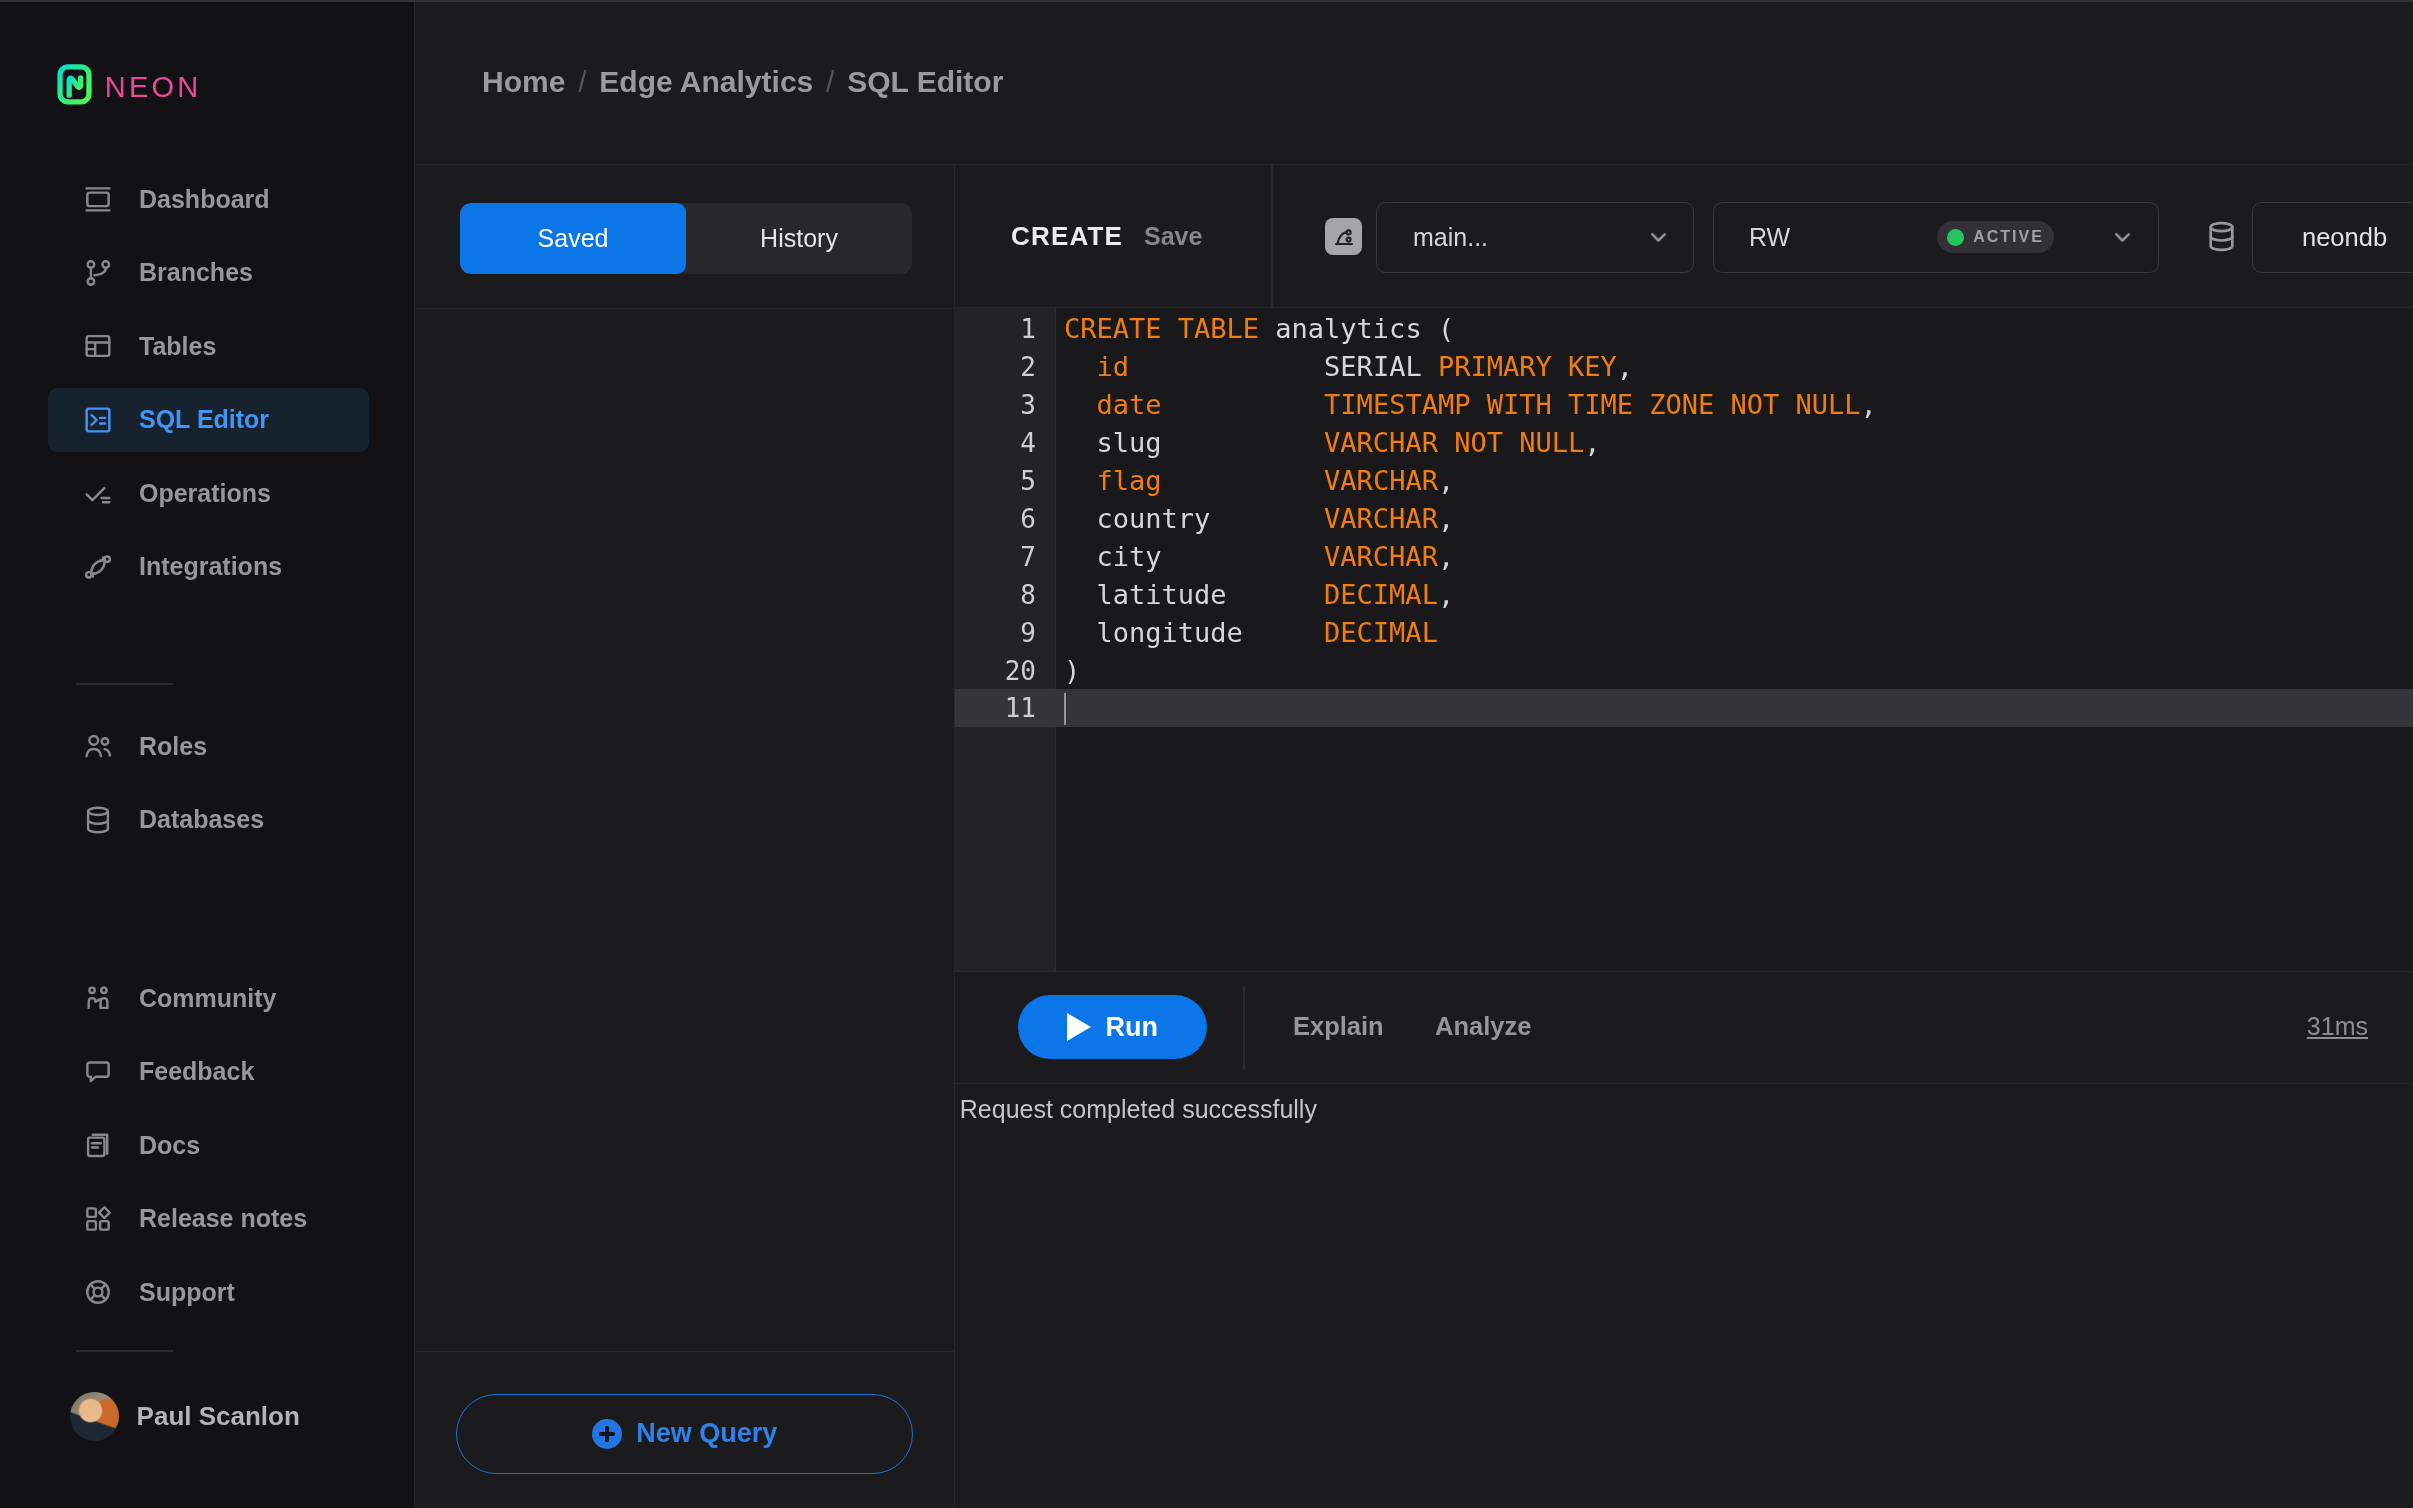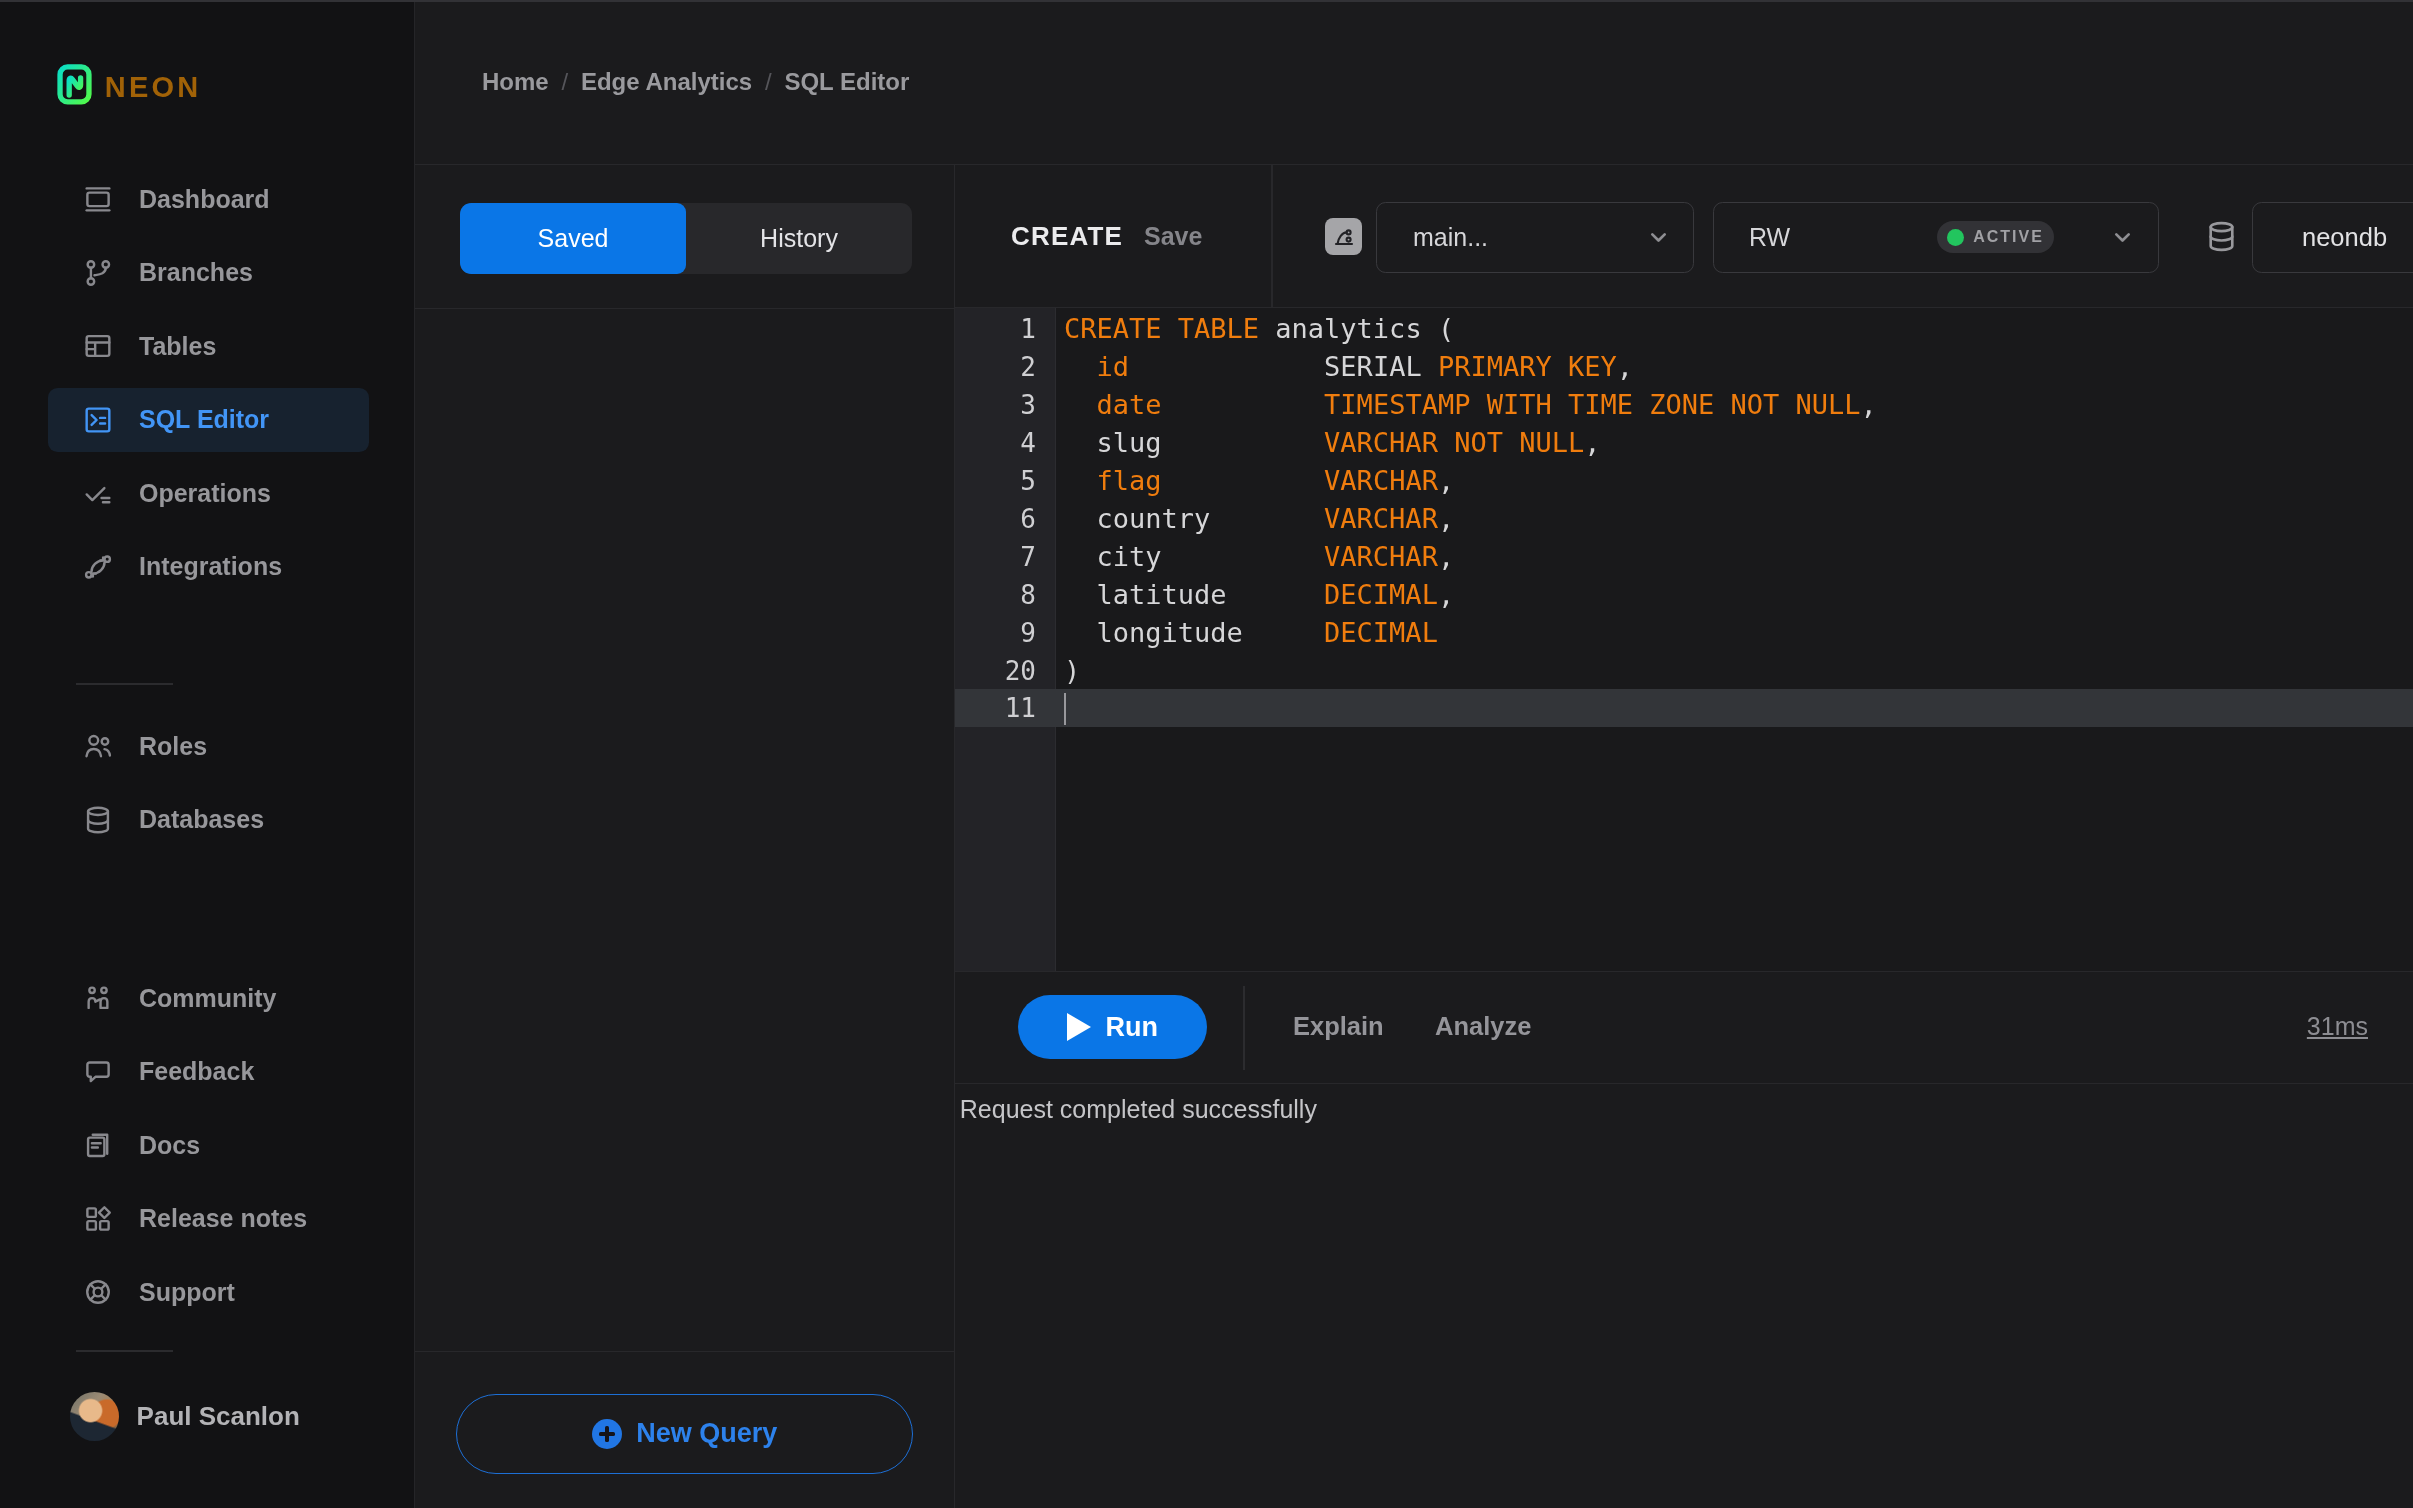--- a/index.html
+++ b/index.html
@@ -7,21 +7,21 @@
   body {
     width:2413px; height:1508px; position:relative; overflow:hidden;
     font-family:"Liberation Sans", sans-serif;
     background:#1b1b1d;
   }
   body::before { content:""; position:absolute; left:0; top:0; right:0; height:1.6px; background:#323236; z-index:50; }
 
   
   .sidebar { position:absolute; left:0; top:0; width:415px; height:1508px; background:#121214; border-right:1.6px solid #252528; z-index:10; }
   .logo-row { position:absolute; left:57px; top:62px; height:51px; display:flex; align-items:center; gap:12.8px; }
-  .brand-name { color:#a16207; font-size:29px; font-weight:700; letter-spacing:3.2px; }
+  .brand-name { color:#ec4899; font-size:29px; font-weight:400; letter-spacing:3.2px; }
   .nav { position:absolute; left:48px; right:45px; }
   .nav-g1 { top:167px; } .nav-g2 { top:714px; } .nav-g3 { top:966px; }
   .nav-item { height:64px; margin-bottom:9.6px; display:flex; align-items:center; border-radius:9.6px; cursor:pointer; color:#97979b; }
   .nav-item .nav-icon { width:35px; height:35px; margin-left:32px; color:#88888d; display:flex; align-items:center; justify-content:center; }
   .nav-item .nav-icon svg { width:34px; height:34px; }
   .nav-item .nav-label { margin-left:24px; font-size:25px; font-weight:600; }
   .nav-item.selected { background:#17222f; color:#4295f6; }
   .nav-item.selected .nav-icon { color:#4295f6; }
   .side-divider { position:absolute; left:76px; width:97px; height:1.6px; background:#2b2b2e; }
   .divider-1 { top:683px; } .divider-2 { top:1350px; }
@@ -30,21 +30,21 @@
     background:
       radial-gradient(circle at 42% 38%, #e8b98a 0 26%, rgba(0,0,0,0) 30%),
       linear-gradient(200deg, rgba(20,30,40,0) 55%, #1d2733 58%),
       radial-gradient(circle at 75% 45%, #c96a2a 0 30%, rgba(0,0,0,0) 34%),
       linear-gradient(135deg, #6d6f67 0%, #9a8a74 35%, #b07840 70%, #3c3f45 100%);
   }
   .user-name { margin-left:17.6px; font-size:26px; font-weight:600; color:#b3b3b6; }
 
   
   .header { position:absolute; left:415px; top:0; right:0; height:165px; background:#1b1b1d; border-bottom:1.6px solid #28282b; display:flex; align-items:center; padding-left:67px; }
-  .breadcrumb { font-size:24px; font-weight:700; color:#9a9a9e; display:flex; align-items:center; }
+  .breadcrumb { font-size:30px; font-weight:700; color:#9a9a9e; display:flex; align-items:center; }
   .crumb-sep { color:#55555a; margin:0 12.8px; font-weight:400; }
 
   
   .lpanel { position:absolute; left:415px; top:165px; bottom:0; width:540px; background:#1b1b1d; border-right:1.6px solid #28282b; }
   .tabs-row { height:144px; border-bottom:1.6px solid #28282b; position:relative; }
   .seg-control { position:absolute; left:45px; top:38px; width:452px; height:71px; background:#28282b; border-radius:11.2px; display:flex; overflow:hidden; }
   .seg { flex:1; display:flex; align-items:center; justify-content:center; font-size:25px; font-weight:500; color:#e4e4e7; cursor:pointer; border-radius:9px; }
   .seg.active { background:var(--accent,#0a76e7); color:#ffffff; }
   .query-list { height:1043px; border-bottom:1.6px solid #28282b; }
   .lpanel-bottom { height:152px; display:flex; align-items:center; justify-content:center; }

